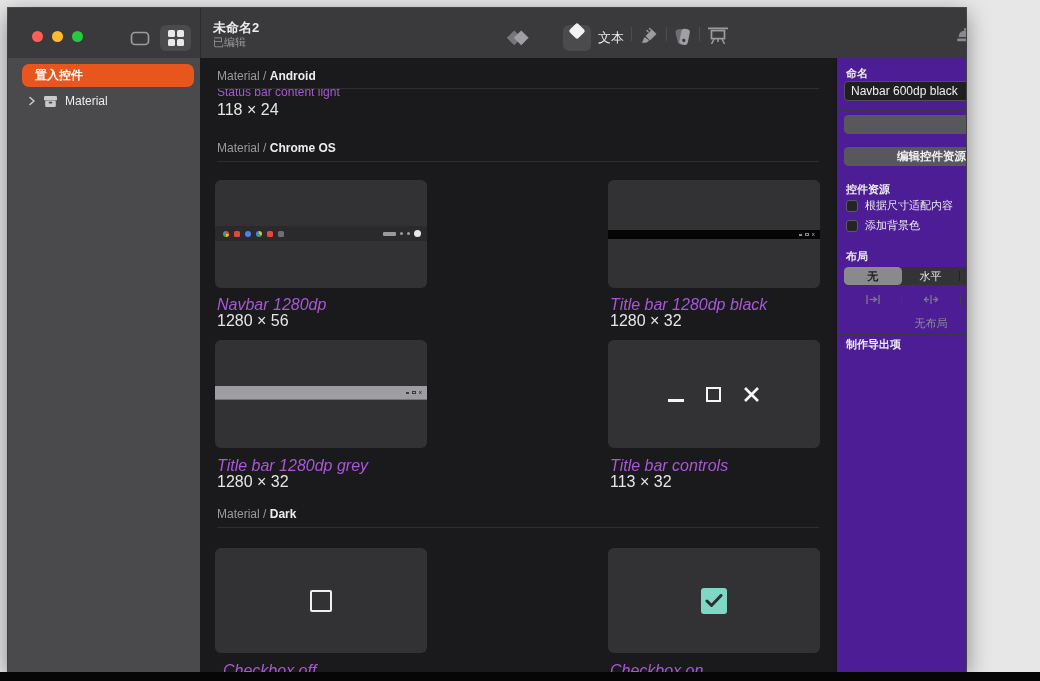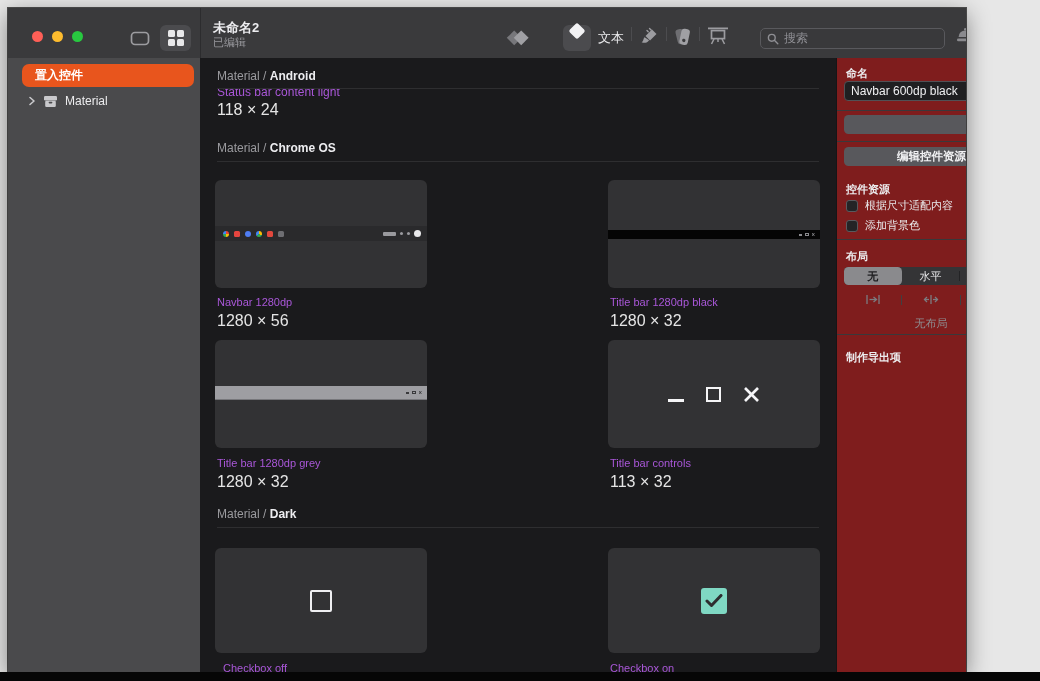--- a/index.html
+++ b/index.html
@@ -34,21 +34,21 @@
               font-size:12px; font-weight:bold; color:#fff; }
   .side-row { position:absolute; left:0; top:33px; width:192px; height:20px; display:flex; align-items:center; }
   .side-row .lbl { font-size:12px; color:#ececee; margin-left:7px; }
 
   
   .content { position:absolute; left:192px; top:50px; width:636px; height:614px; background:#1a1a1c; }
   .crumb { position:absolute; left:17px; font-size:12px; color:#9b9b9f; }
   .crumb b { color:#ededf0; font-weight:bold; }
   .hline { position:absolute; left:17px; width:602px; height:1px; background:#2e2e30; }
   .card { position:absolute; width:212px; height:108px; background:#323234; border-radius:6px; overflow:hidden; }
-  .plabel { position:absolute; font-size:11px; color:var(--symbol-purple,#a957d8); }
+  .plabel { position:absolute; font-size:16px; color:var(--symbol-purple,#a957d8);font-style:italic; }
   .psize  { position:absolute; font-size:16px; color:#e5e5e5; }
   .clipbox { position:absolute; left:17px; top:31px; height:10px; overflow:hidden; }
   .clipbox .plabel-in { display:block; font-size:12px; color:var(--symbol-purple,#a957d8); transform:translateY(-4px); }
 
   .shelf { position:absolute; left:0; width:212px; top:46px; height:15px; background:#2a2a2c; display:flex; align-items:center; }
   .shelf .dots { display:flex; align-items:center; gap:5px; margin-left:8px; }
   .dot { width:6px; height:6px; border-radius:50%; }
   .sq  { width:6px; height:6px; border-radius:1.5px; }
   .shelf .tray { margin-left:auto; margin-right:6px; display:flex; align-items:center; gap:4px; }
   .tray .time { width:13px; height:4px; background:#9a9a9e; border-radius:1px; }
@@ -61,21 +61,21 @@
   .mini-controls i { display:block; width:3px; height:3px; }
 
   .ctr { display:flex; align-items:center; justify-content:center; width:100%; height:100%; }
   .win-controls { display:flex; align-items:center; gap:22px; }
   .wc-min { width:16px; height:3px; background:#f5f5f7; margin-top:12px; }
   .wc-max { width:15px; height:15px; border:2.5px solid #f5f5f7; }
   .chk-off { width:22px; height:22px; border:2.5px solid #efeff1; border-radius:2px; }
   .chk-on  { width:26px; height:26px; background:var(--checkbox-teal,#7fd8c3); border-radius:3px; display:flex; align-items:center; justify-content:center; }
 
   
-  .inspector { position:absolute; left:828px; top:50px; width:196px; height:614px; background:#7f1d1d; border-left:1px solid #151517; }
+  .inspector { position:absolute; left:828px; top:50px; width:196px; height:614px; background:#4c1d95; border-left:1px solid #151517; }
   .insp-h { position:absolute; left:9px; font-size:11px; font-weight:bold; color:#ececee; }
   .insp-sep { position:absolute; left:0; width:196px; height:1px; background:#39393b; }
   .insp-input { position:absolute; left:7px; width:175px; height:20px; background:#1f1f21; border:1px solid #515155; border-radius:4px;
                 color:#f0f0f2; font-size:12px; padding:0 6px; font-family:"Liberation Sans",sans-serif; outline:none; }
   .insp-btn { position:absolute; left:7px; width:175px; height:19px; background:#58585c; border:none; border-radius:4.5px;
               color:#f2f2f4; font-size:11.5px; font-weight:bold; font-family:"Liberation Sans",sans-serif; }
   .cb-row { position:absolute; left:9px; display:flex; align-items:center; gap:7px; }
   .cb-box { width:12px; height:12px; background:#242426; border:1px solid #5a5a5e; border-radius:3px; }
   .cb-row .cl { font-size:11px; color:#e9e9eb; }
   .colorwell { position:absolute; top:208px; left:145px; width:37px; height:15px; display:flex; border-radius:3.5px; overflow:hidden; border:1px solid #1b1b1d; }
@@ -159,27 +159,20 @@
       <div class="tbtn" style="left:697px; top:18px; width:25px; height:22px;">
         <svg width="22" height="19" viewBox="0 0 22 19">
           <line x1="1" y1="2.4" x2="21" y2="2.4" stroke="#9c9ca0" stroke-width="1.8"></line>
           <rect x="4.5" y="4.6" width="13" height="8" fill="none" stroke="#9c9ca0" stroke-width="1.7"></rect>
           <line x1="7" y1="13" x2="4.5" y2="18" stroke="#9c9ca0" stroke-width="1.5"></line>
           <line x1="15" y1="13" x2="17.5" y2="18" stroke="#9c9ca0" stroke-width="1.5"></line>
           <line x1="11" y1="13" x2="11" y2="16" stroke="#9c9ca0" stroke-width="1.5"></line>
         </svg>
       </div>
 
-      <div class="searchbox">
-        <svg width="12" height="12" viewBox="0 0 12 12">
-          <circle cx="4.8" cy="4.8" r="3.4" fill="none" stroke="#8e8e93" stroke-width="1.4"></circle>
-          <line x1="7.6" y1="7.6" x2="10.8" y2="10.8" stroke="#8e8e93" stroke-width="1.4" stroke-linecap="round"></line>
-        </svg>
-        <span class="ph">搜索</span>
-      </div>
 
       <div class="tbtn" style="left:944px; top:19px; width:26px; height:22px;">
         <svg width="20" height="17" viewBox="0 0 20 17">
           <rect x="9" y="1" width="2.4" height="2.6" rx="1.2" fill="#8a8a8e"></rect>
           <path d="M10.2 3.4 a6.6 6.6 0 0 1 6.6 6.6 L3.6 10 a6.6 6.6 0 0 1 6.6-6.6 Z" fill="#8a8a8e"></path>
           <rect x="2" y="11.6" width="16.4" height="2.6" rx="1.3" fill="#8a8a8e"></rect>
         </svg>
       </div>
       <div class="tbtn" style="left:984px; top:19px; width:24px; height:22px;">
         <svg width="17" height="18" viewBox="0 0 17 18">
@@ -379,19 +372,19 @@
             <line x1="14" y1="1" x2="14" y2="10" stroke="#7c7c80" stroke-width="1.3"></line>
             <line x1="5" y1="5.5" x2="11.5" y2="5.5" stroke="#7c7c80" stroke-width="1.3"></line>
             <polyline points="7.5,3 4.5,5.5 7.5,8" fill="none" stroke="#7c7c80" stroke-width="1.3"></polyline>
           </svg>
         </span>
       </div>
 
       <div class="nolayout">无布局</div>
       <div class="insp-sep" style="top:276px;"></div>
 
-      <div class="insp-h" style="top:292px;text-align:center;">制作导出项</div>
+      <div class="insp-h" style="top:279px;text-align:center;">制作导出项</div>
       <span class="plus">+</span>
     </div>
 
   </div>
   <div class="bottom-bar"></div>
 </div>
 
 </body></html>

